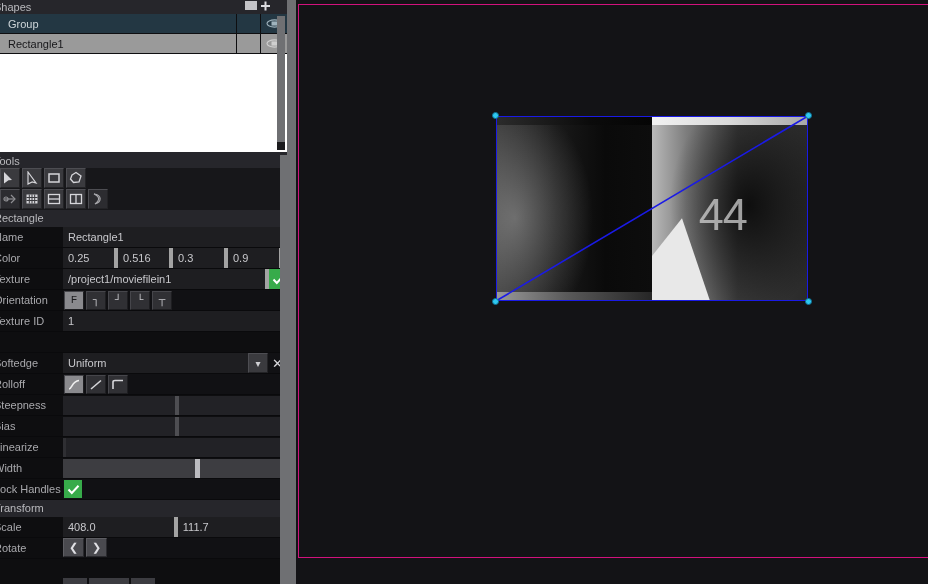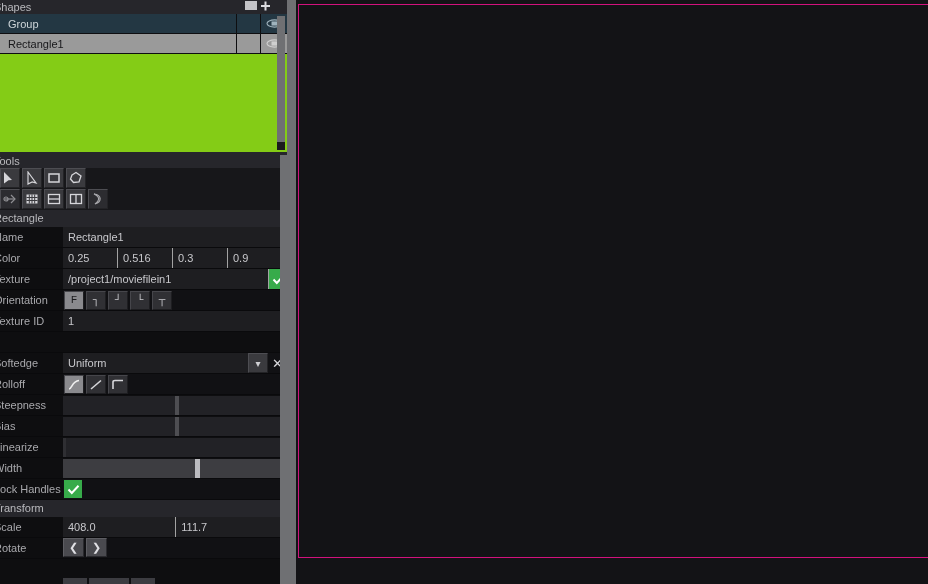--- a/index.html
+++ b/index.html
@@ -22,21 +22,21 @@
     position:relative; height:14px; background:#26262b;
     color:#b9b9bd; font-size:11px; line-height:14px;
     padding-left:0px;
   }
   .panel-head .ph-title{ position:absolute; left:-6px; top:0px; white-space:nowrap; }
   .add-icon{
     position:absolute; right:16px; top:-1px; width:28px; height:14px;
   }
 
   
-  .shape-list{ position:relative; height:138px; background:#84cc16; }
+  .shape-list{ position:relative; height:138px; background:#ffffff; }
   .shape-row{
     position:relative; height:20px; display:flex; align-items:center;
     border-bottom:1px solid #0e0e10;
   }
   .shape-row.sel{ background:#233743; }
   .shape-row.sel2{ background:#9a9a9a; }
   .shape-name{ flex:1 1 auto; font-size:11px; padding-left:8px; color:#cfd6da; }
   .shape-row.sel2 .shape-name{ color:#17171a; }
   .shape-c2{ width:24px; height:100%; border-left:1px solid #0e0e10; }
   .shape-c3{ width:27px; height:100%; border-left:1px solid #0e0e10;
@@ -76,21 +76,21 @@
   .prow{ position:relative; display:flex; height:21px; align-items:stretch;
          border-bottom:1px solid #0a0a0c; }
   .plabel{
     width:63px; flex:0 0 63px; color:#a9a9ad; font-size:11px;
     line-height:21px; position:relative; overflow:hidden;
   }
   .plabel span{ position:absolute; left:-6px; top:0; white-space:nowrap; }
   .pfield{
     flex:1 1 auto; background:#1e1e21; color:#c8c8cc; font-size:11px;
     line-height:21px; padding-left:5px; overflow:hidden; white-space:nowrap;
-    border-right:1px solid #a3a3a3;
+    border-right:4px solid #a3a3a3;
   }
   .pfield.last{ border-right:none; }
   .pfield.num{ flex:0 0 55px; }
   .swatch{ flex:0 0 18px; background:#3f4180; }
   .chk{ flex:0 0 18px; background:#37ab4a; display:flex; align-items:center; justify-content:center; }
   .chk svg{ display:block; }
   .btn-wide{
     flex:1 1 auto; background:#3a3a3e; color:#cfcfd3; font-size:11px;
     line-height:19px; text-align:center;
     border-top:1px solid #4d4d52; border-left:1px solid #4d4d52;
@@ -477,15 +477,32 @@
     <div class="panel-scroll">
         <i></i>
       </div>
   </div>
 
   <div class="splitter"></div>
 
   <div class="viewport">
     <div class="vp-border"></div>
 
+    <div class="shape-box">
+      <div class="shape-img">
+        <div class="half l"></div>
+        <div class="half r">
+          <div class="wedge"></div>
+          <div class="tex-num">44</div>
+        </div>
+      </div>
+      <svg class="sel-diag" viewBox="0 0 312 185" preserveAspectRatio="none">
+        <line x1="0" y1="185" x2="312" y2="0" stroke="#1a1ae6" stroke-width="1.6"></line>
+      </svg>
+      <div class="sel-rect"></div>
+      <div class="handle h-tl"></div>
+      <div class="handle h-tr"></div>
+      <div class="handle h-bl"></div>
+      <div class="handle h-br"></div>
+    </div>
   </div>
 
 </div>
 
 </body></html>

